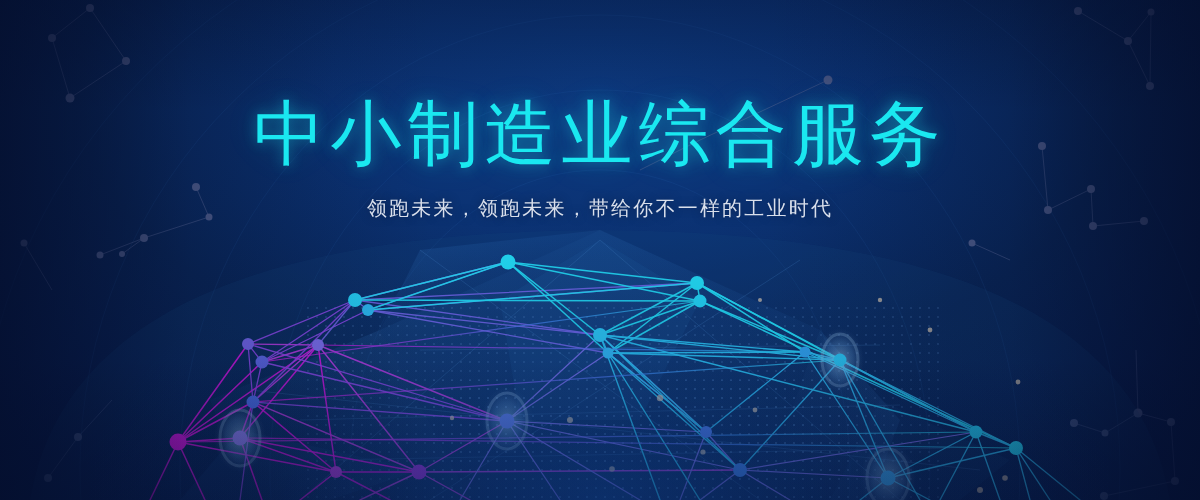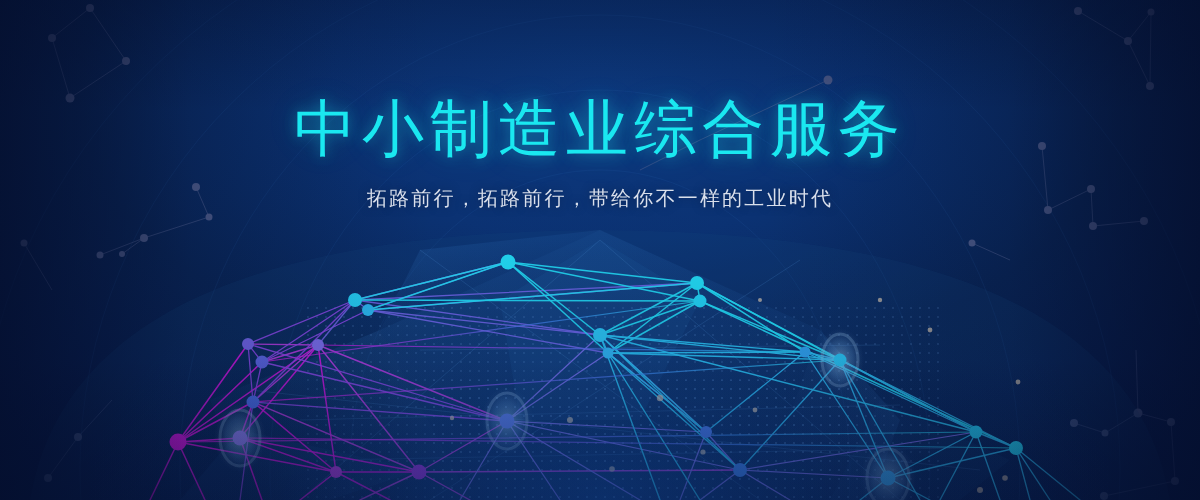--- a/index.html
+++ b/index.html
@@ -42,21 +42,21 @@
   
   .text-block {
     position: absolute;
     left: 0;
     top: 96px;
     width: 1200px;
     text-align: center;
     z-index: 40;
   }
   .headline {
-    font-size: 62px;
+    font-size: 71px;
     line-height: 1.08;
     letter-spacing: 6px;
     font-weight: 300;
     color: #1ae8f0;
     margin: 0;
     text-shadow: 0 0 14px rgba(26,232,240,0.42), 0 0 34px rgba(26,232,240,0.18);
     white-space: nowrap;
   }
   .subline {
     margin: 22px 0 0 0;
@@ -397,16 +397,16 @@
         <circle cx="452" cy="418" r="2.2"></circle>
       <circle cx="760" cy="300" r="2.0"></circle>
         <circle cx="1018" cy="382" r="2.4"></circle>
     </g>
   </svg>
 
   <div class="bg-vignette"></div>
 
   <div class="text-block">
     <h1 class="headline">中小制造业综合服务</h1>
-    <p class="subline">拓路前行，拓路前行，带给你不一样的工业时代</p>
+    <p class="subline">领跑未来，领跑未来，带给你不一样的工业时代</p>
   </div>
 
 </div>
 
 </body></html>

